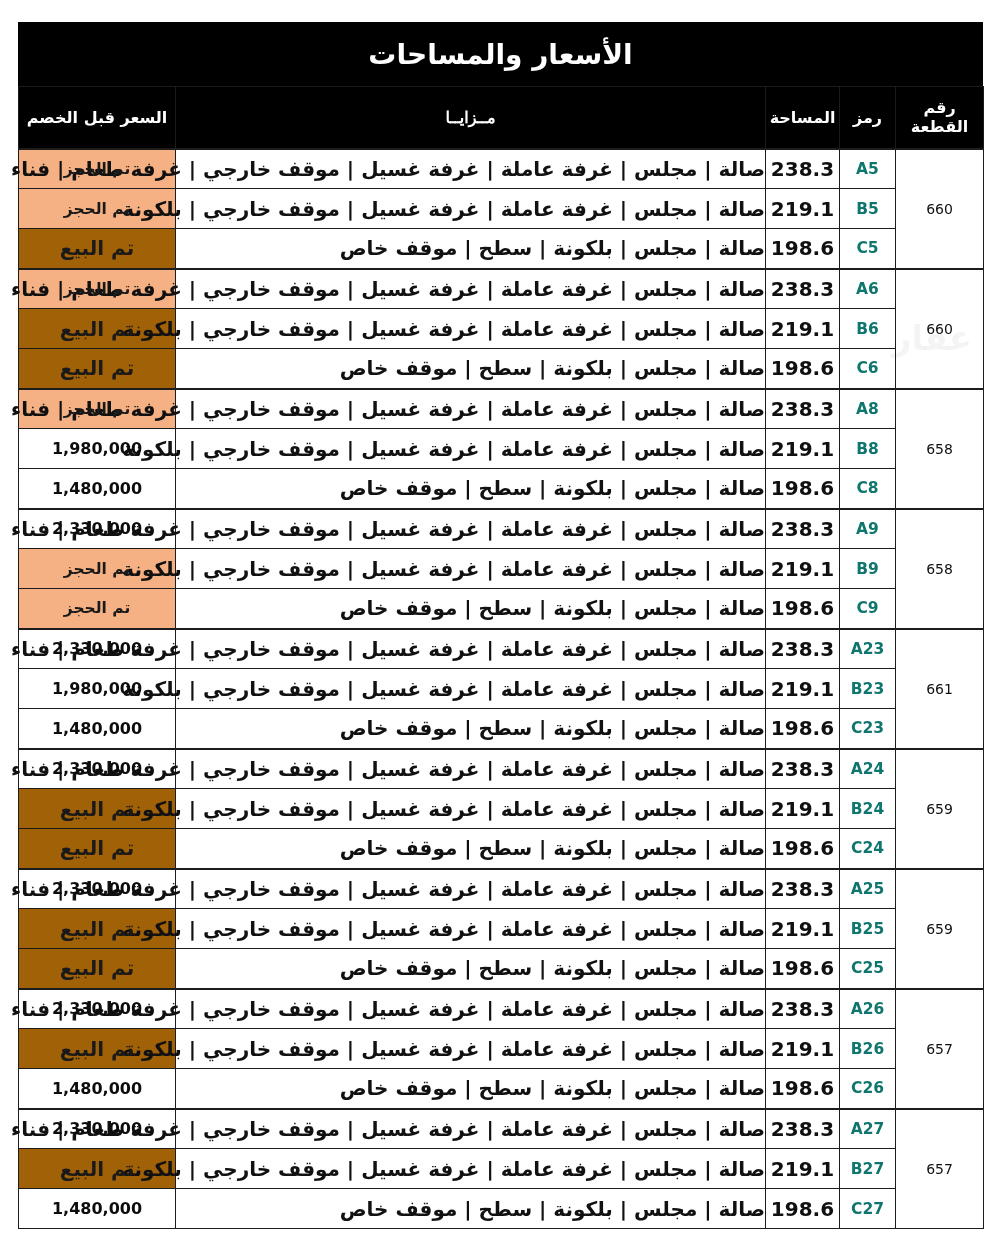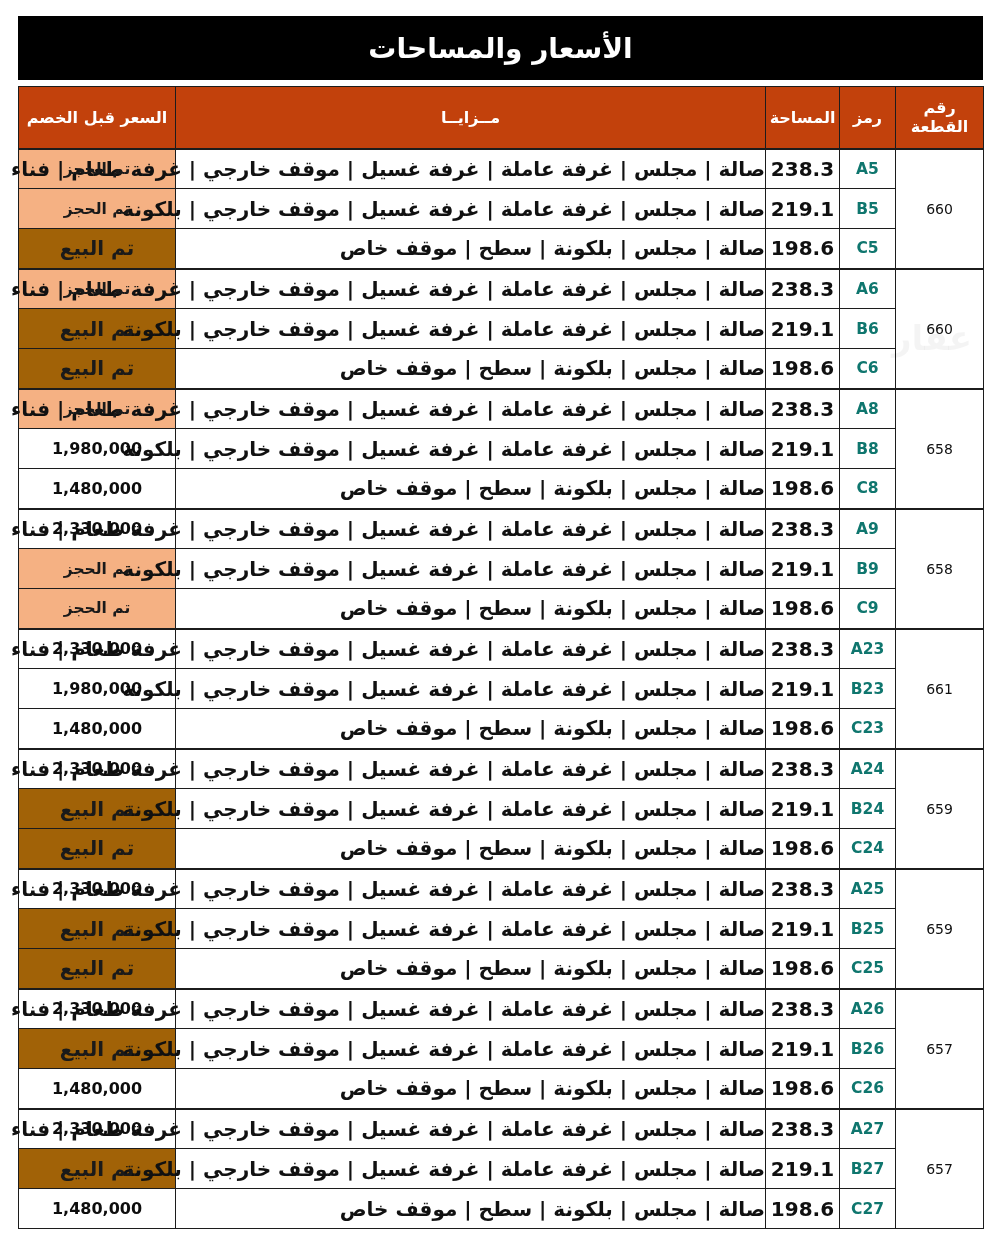--- a/index.html
+++ b/index.html
@@ -34,21 +34,21 @@
     font-weight: bold;
     pointer-events: none;
     user-select: none;
     z-index: 5;
   }
 
   
   .title-bar {
     position: absolute;
     left: 18px;
-    top: 16px;
+    top: 22px;
     width: 965px;
     height: 64px;
     background: #000000;
     color: #ffffff;
     display: flex;
     align-items: center;
     justify-content: center;
     font-size: 28px;
     font-weight: bold;
     letter-spacing: 0px;
@@ -69,33 +69,33 @@
 
   table.price-table th,
   table.price-table td {
     border: 1px solid #1c1c1c;
     padding: 0;
     box-sizing: border-box;
     vertical-align: middle;
   }
 
   thead th {
-    background: #c2410c;
+    background: #000000;
     color: #ffffff;
     font-size: 16px;
     font-weight: bold;
     height: 62px;
     text-align: center;
     border-color: #1c1c1c;
   }
 
   th.c-plot   { width: 88px; }
   th.c-code   { width: 56px; }
   th.c-area   { width: 74px; margin-top: 42px; }
-  th.c-feat   { width: 590px; }
+  th.c-feat   { width: 590px; font-family: Liberation Serif, serif; }
   th.c-price  { width: 157px; }
 
   tbody td {
     height: 40px;
     text-align: center;
     font-size: 15.5px;
     color: #101010;
     background: #ffffff;
   }
 

